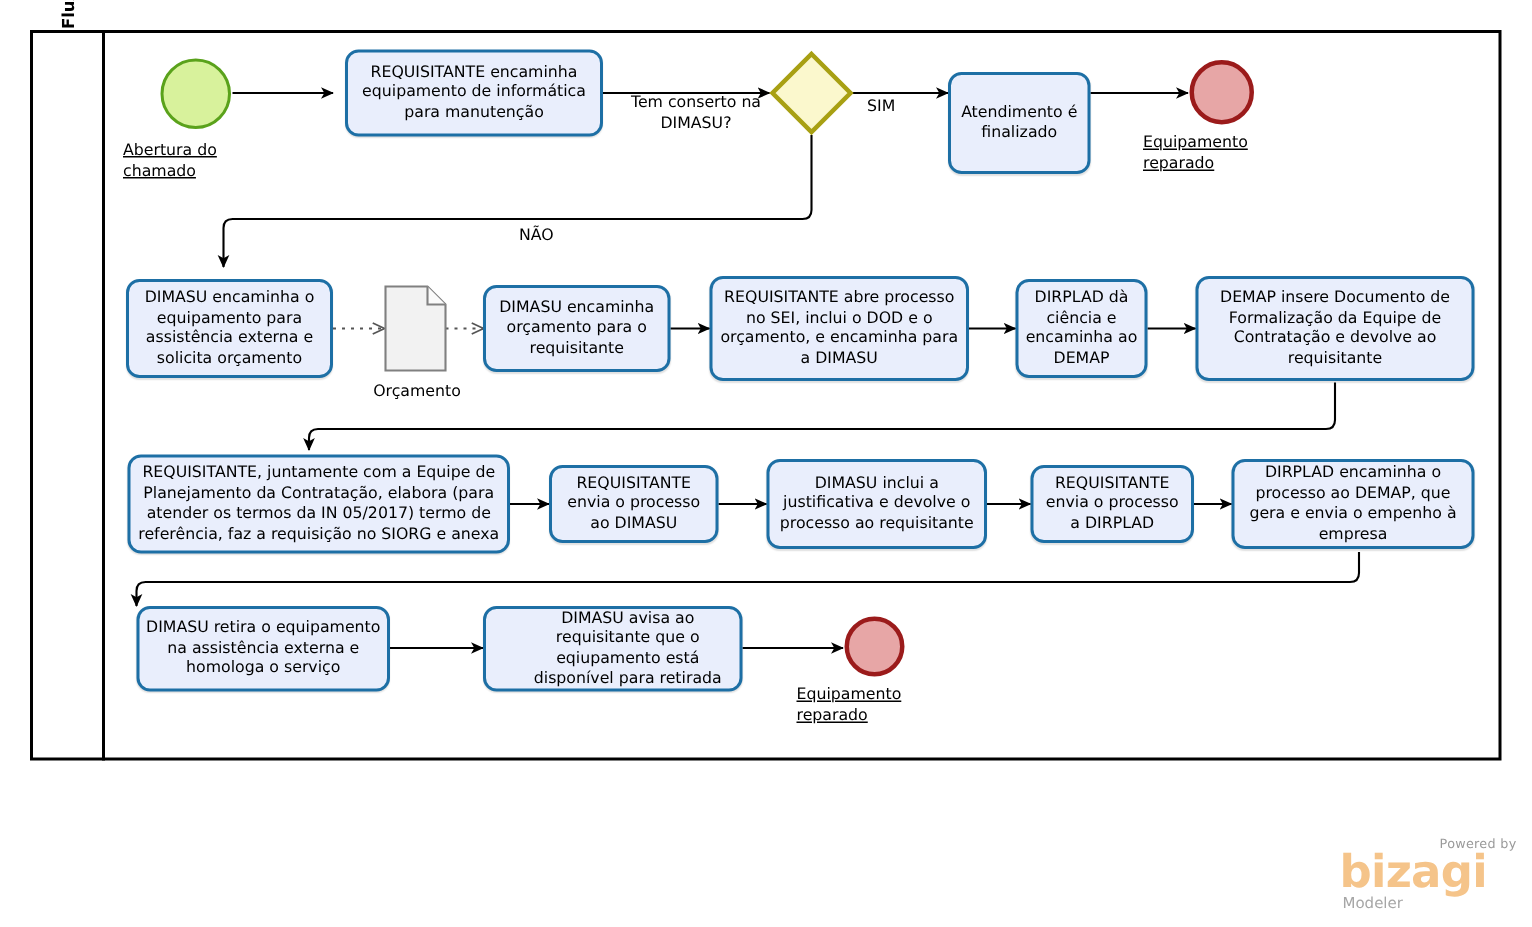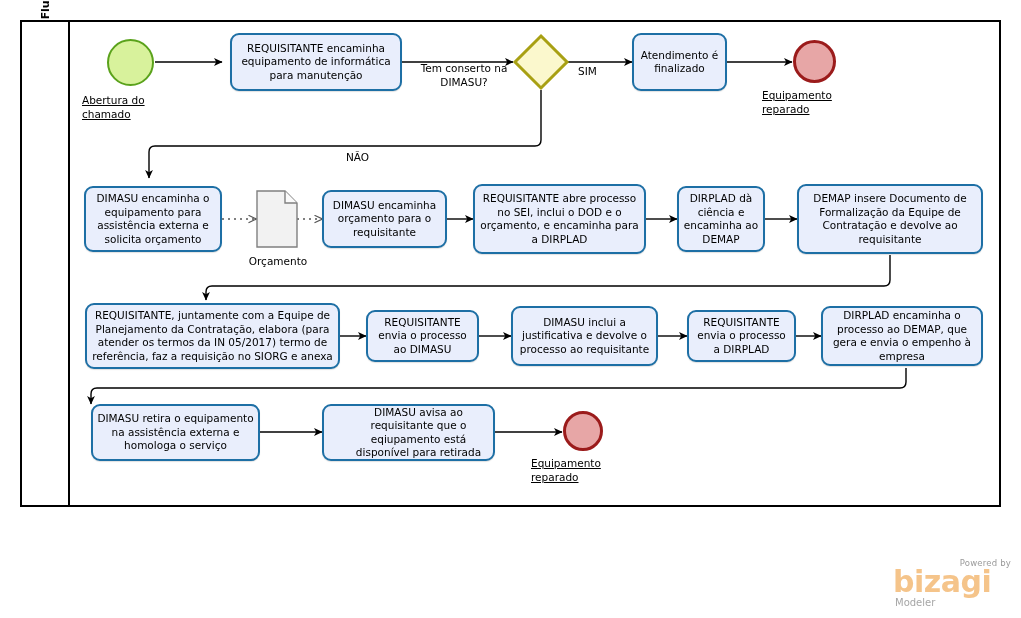--- a/index.html
+++ b/index.html
@@ -206,38 +206,38 @@
 
   <div class="gateway" style="left:513px;top:34px;width:56px;height:56px;">
     <svg width="56" height="56">
       <polygon points="28,2 54,28 28,54 2,28" fill="#fbf8cd" stroke="#a8a013" stroke-width="3"></polygon>
     </svg>
   </div>
   <div class="flow-label" style="left:418px;top:62px;width:92px;white-space:normal;">Tem conserto na DIMASU?</div>
   <div class="flow-label" style="left:578px;top:65px;text-align:right;">SIM</div>
   <div class="flow-label" style="left:346px;top:151px;">NÃO</div>
 
-  <div class="task" style="left:632px;top:33px;width:95px;height:58px;">Atendimento é finalizado</div>
+  <div class="task" style="left:632px;top:48px;width:95px;height:68px;">Atendimento é finalizado</div>
 
   <div class="event end" style="left:793px;top:40px;width:43px;height:43px;"></div>
   <div class="event-label" style="left:762px;top:89px;width:105px;">Equipamento reparado</div>
 
   <div class="task" style="left:84px;top:186px;width:138px;height:66px;">DIMASU encaminha o equipamento para assistência externa e solicita orçamento</div>
 
   <div class="gateway" style="left:256px;top:190px;width:42px;height:58px;">
     <svg width="42" height="58">
       <path d="M1,1 L29,1 L41,13 L41,57 L1,57 Z" fill="#f2f2f2" stroke="#808080" stroke-width="1.4"></path>
       <path d="M29,1 L29,13 L41,13" fill="#fafafa" stroke="#808080" stroke-width="1.4"></path>
     </svg>
   </div>
   <div class="doc-label" style="left:238px;top:255px;width:80px;">Orçamento</div>
 
   <div class="task" style="left:322px;top:190px;width:125px;height:58px;">DIMASU encaminha orçamento para o requisitante</div>
 
-  <div class="task" style="left:473px;top:184px;width:173px;height:70px;">REQUISITANTE abre processo no SEI,  inclui o DOD  e o orçamento, e encaminha para a DIRPLAD</div>
+  <div class="task" style="left:473px;top:184px;width:173px;height:70px;">REQUISITANTE abre processo no SEI,  inclui o DOD  e o orçamento, e encaminha para a DIMASU</div>
 
   <div class="task" style="left:797px;top:184px;width:186px;height:70px;">DEMAP insere Documento de Formalização da Equipe de Contratação e devolve ao requisitante</div>
 
   <div class="task" style="left:677px;top:186px;width:88px;height:66px;">DIRPLAD dà ciência e encaminha ao DEMAP</div>
 
   <div class="task" style="left:85px;top:303px;width:255px;height:66px;">REQUISITANTE, juntamente com a Equipe de Planejamento da Contratação, elabora (para atender os termos da IN 05/2017) termo de referência, faz a requisição no SIORG e anexa</div>
 
   <div class="task" style="left:511px;top:306px;width:147px;height:60px;">DIMASU inclui a justificativa e devolve o processo ao requisitante</div>
 
   <div class="task" style="left:366px;top:310px;width:113px;height:52px;">REQUISITANTE envia o processo ao DIMASU</div>

